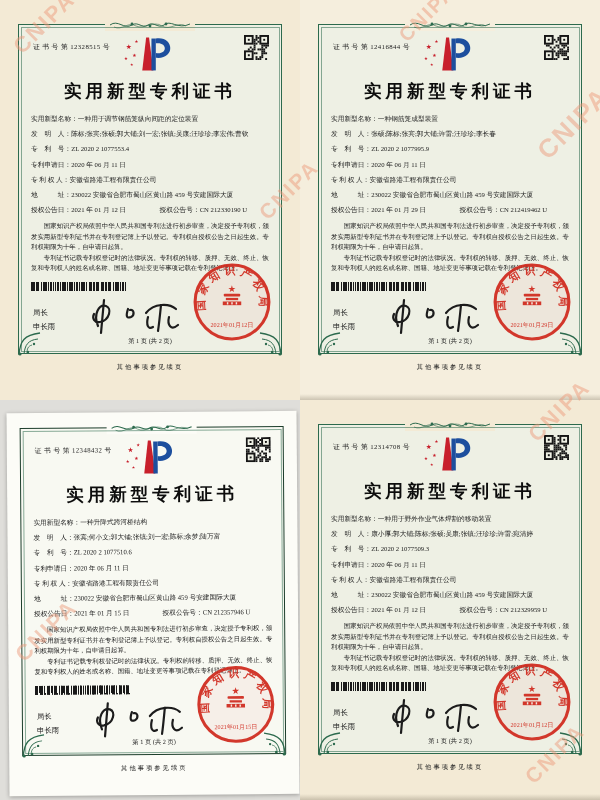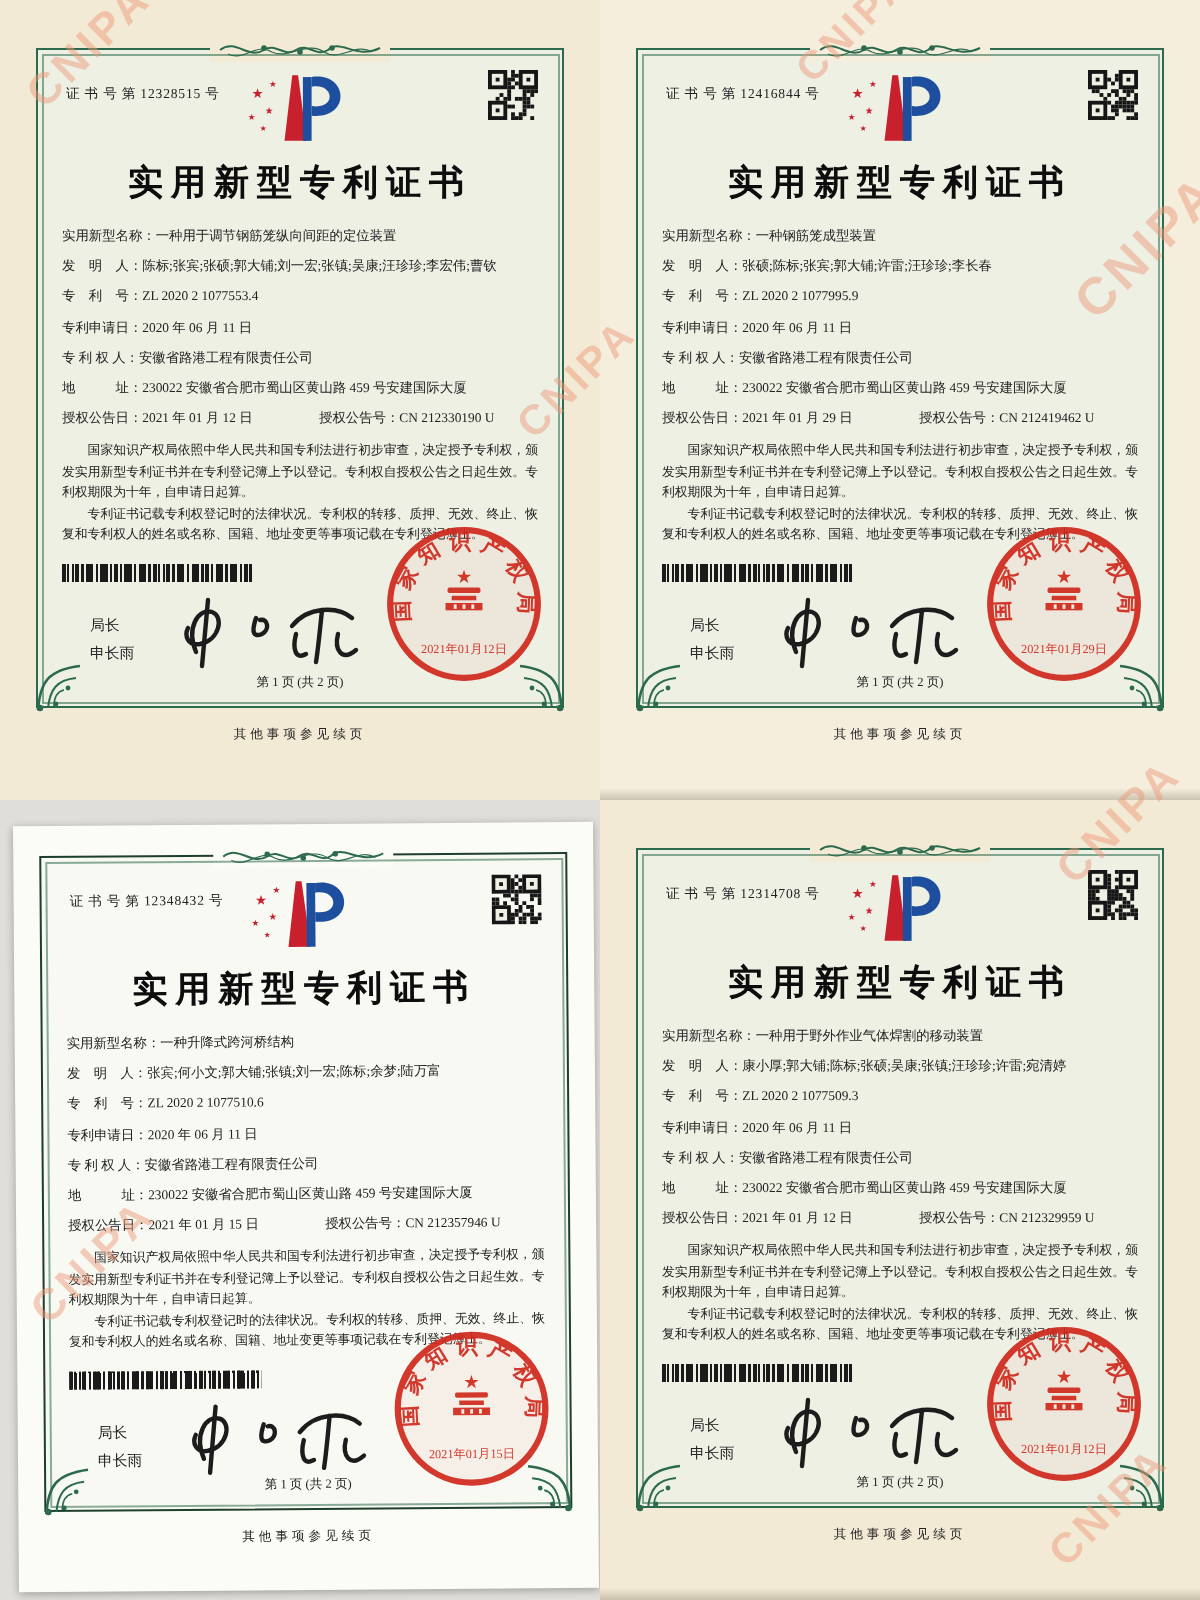--- a/index.html
+++ b/index.html
@@ -49,21 +49,21 @@
   .g-right{flex:1;display:flex;}
 
   .body-text{margin-top:6px;font-size:6.4px;line-height:1.62;text-align:justify;}
   .body-text p{margin:0;text-indent:2em;}
 
   .barcode{margin-top:9px;width:96px;height:9px;
     background-image:repeating-linear-gradient(90deg,#1a1a1a 0 1.2px,transparent 1.2px 2.4px),
                      repeating-linear-gradient(90deg,#1a1a1a 0 2px,transparent 2px 6.5px);}
 
   .sign-area{position:relative;margin-top:3px;height:48px;}
-  .director{position:absolute;left:14px;top:12px;font-size:7.4px;line-height:1.9;}
+  .director{position:absolute;left:2px;top:12px;font-size:7.4px;line-height:1.9;}
   .sig{position:absolute;left:52px;top:2px;width:104px;height:42px;}
   .seal{position:absolute;right:-3px;top:-32px;width:80px;height:80px;opacity:.93;}
 
   .page-ind{position:absolute;left:0;right:0;bottom:7px;text-align:center;font-size:6.3px;}
   .cont-note{position:absolute;left:0;right:0;bottom:28px;text-align:center;
     font-size:6.3px;letter-spacing:2px;color:#222;}
   .photo .cont-note{bottom:22px;}
 
   .wm{position:absolute;font-family:"Liberation Sans","DejaVu Sans",sans-serif;
     font-weight:bold;pointer-events:none;white-space:nowrap;}

